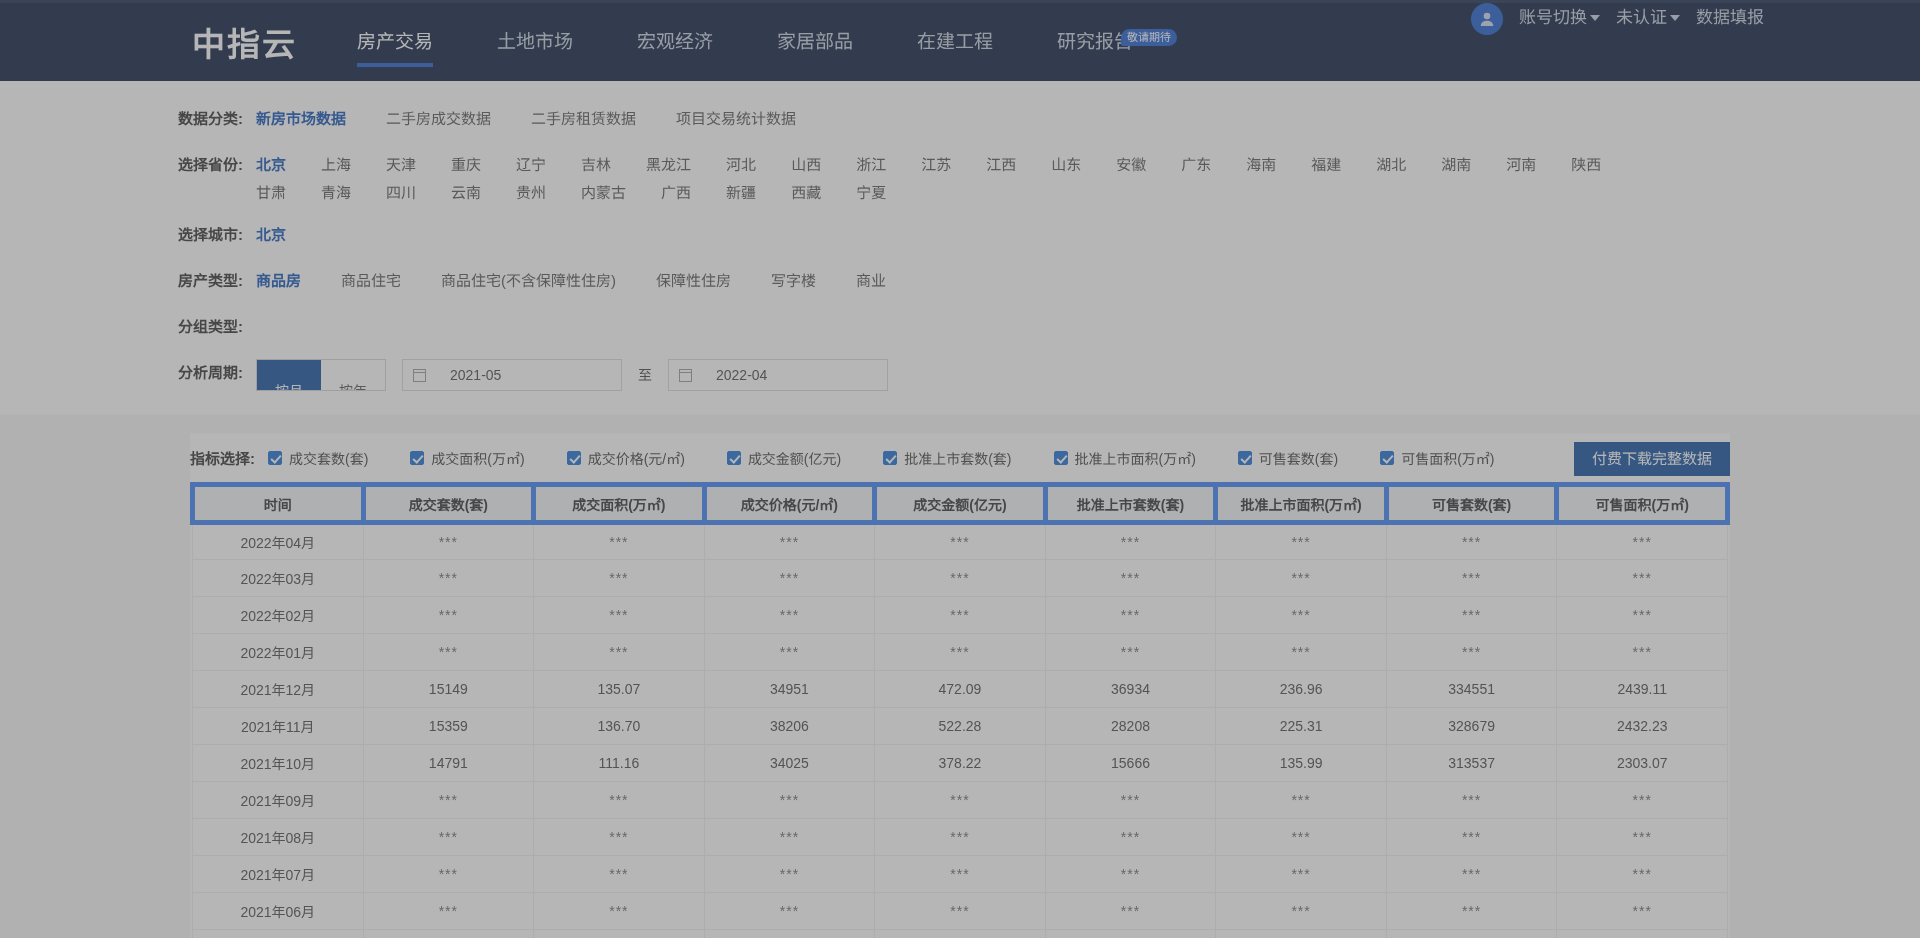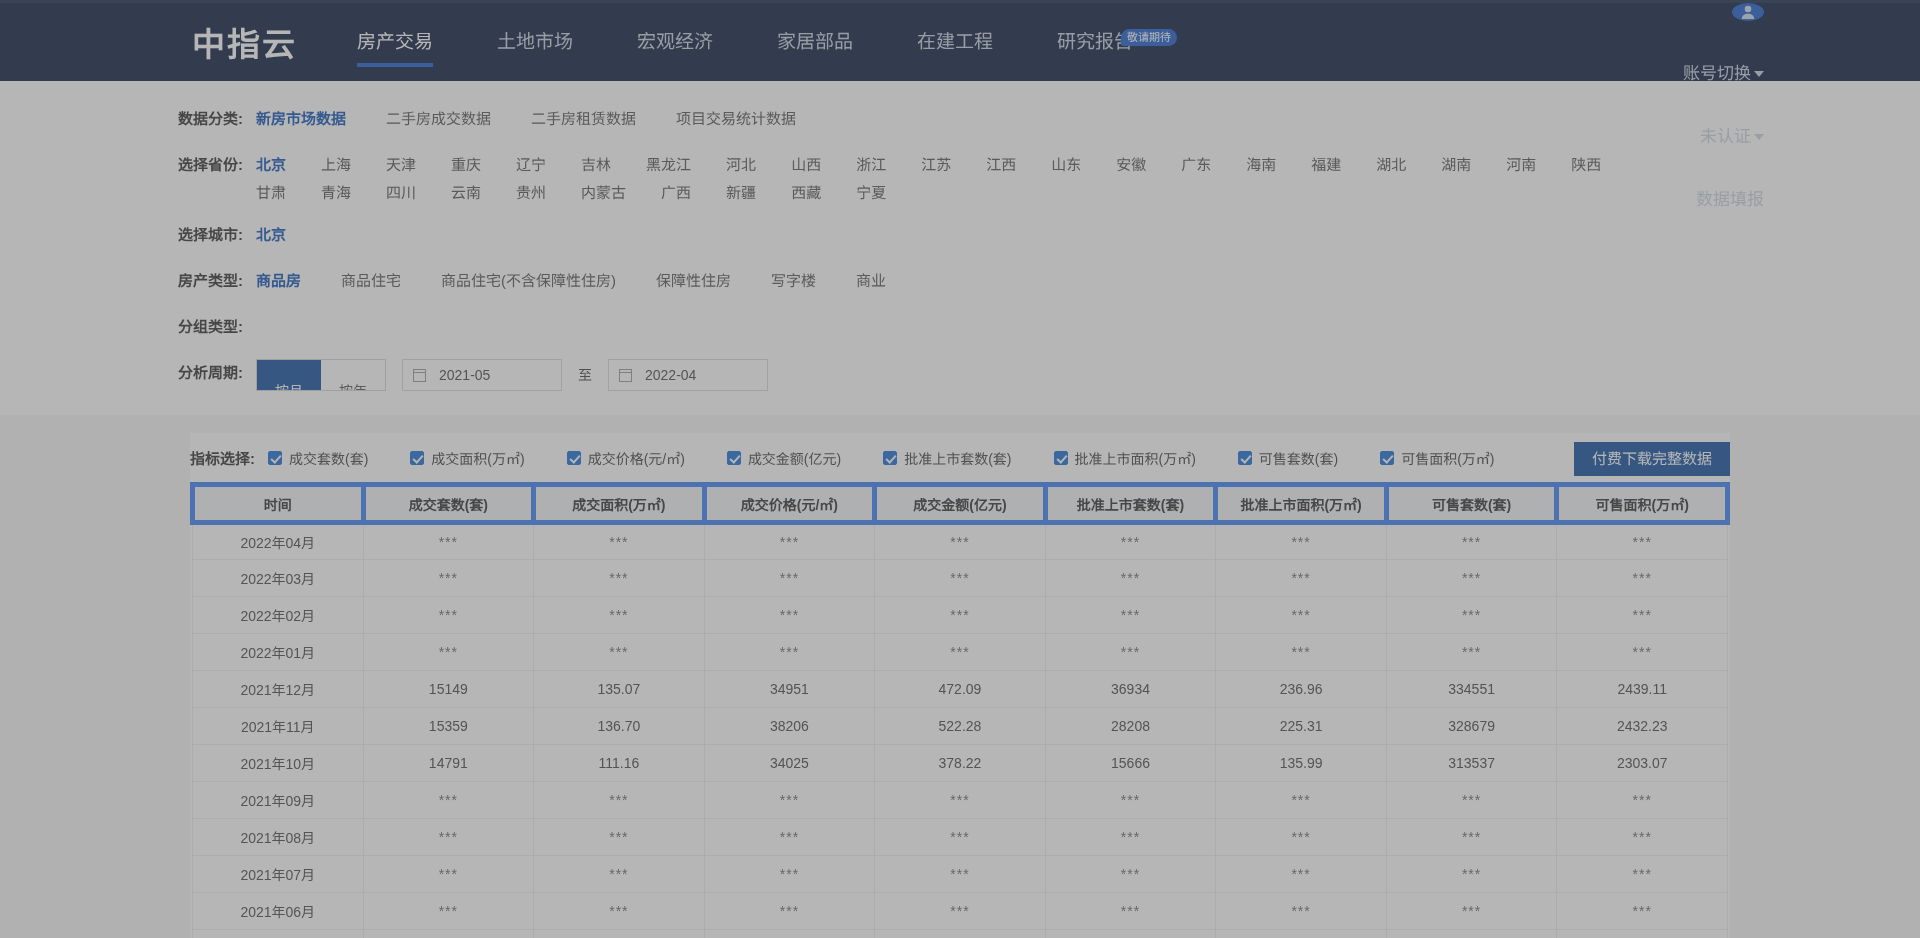--- a/index.html
+++ b/index.html
@@ -79,23 +79,22 @@
     padding: 3px 6px;
     border-radius: 9px 9px 9px 2px;
     white-space: nowrap;
   }
   .topbar-right {
     position: absolute;
     right: 156px;
     top: 0;
     height: 100%;
     display: flex;
-    align-items: flex-end;
-    gap: 38px;
-    flex-direction: column;
+    align-items: flex-start;
+    gap: 16px;
   }
   .avatar {
     width: 32px; height: 32px;
     border-radius: 50%;
     background: #1e5fd0;
     display: flex;
     align-items: center;
     justify-content: center;
   }
   .avatar svg { display: block; }
@@ -170,27 +169,27 @@
     padding: 16px 18px;
     font-size: 14px;
     line-height: 30px;
     background: #ffffff;
     color: #555555;
     cursor: pointer;
     white-space: nowrap;
   }
   .seg-btn.on { background: #11509f; color: #ffffff; }
   .datebox {
-    width: 160px;
+    width: 220px;
     height: 32px;
     border: 1px solid #d9d9d9;
     background: #ffffff;
     display: flex;
     align-items: center;
-    gap: 13px;
+    gap: 24px;
     padding: 0 10px;
     margin-left: 16px;
     font-size: 14px;
     color: #4a4a4a;
     cursor: pointer;
   }
   .cal-ico {
     width: 13px; height: 13px;
     border: 1px solid #9a9a9a;
     position: relative;

